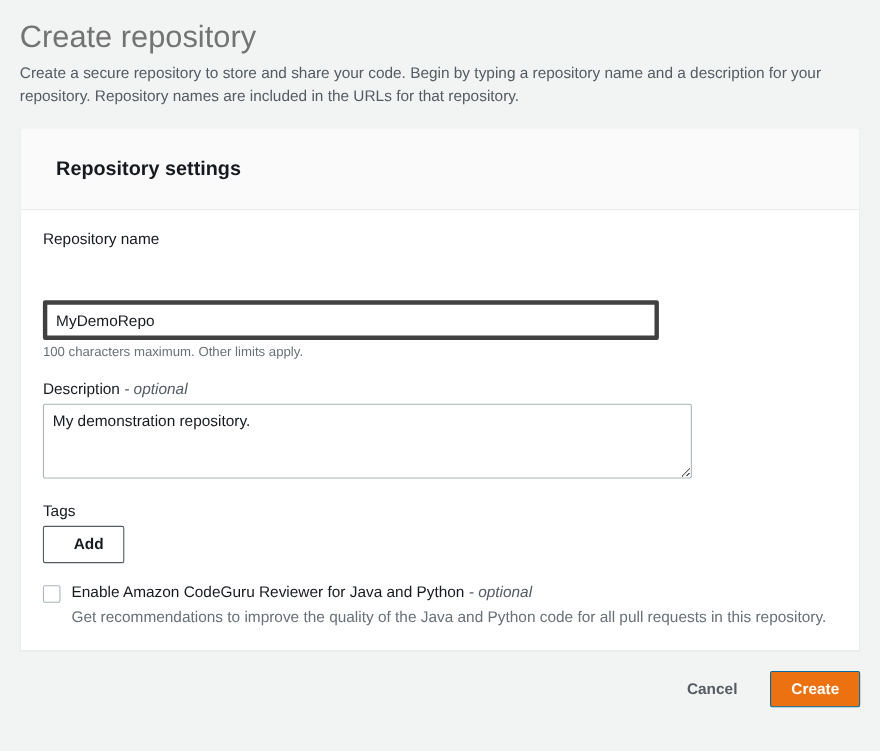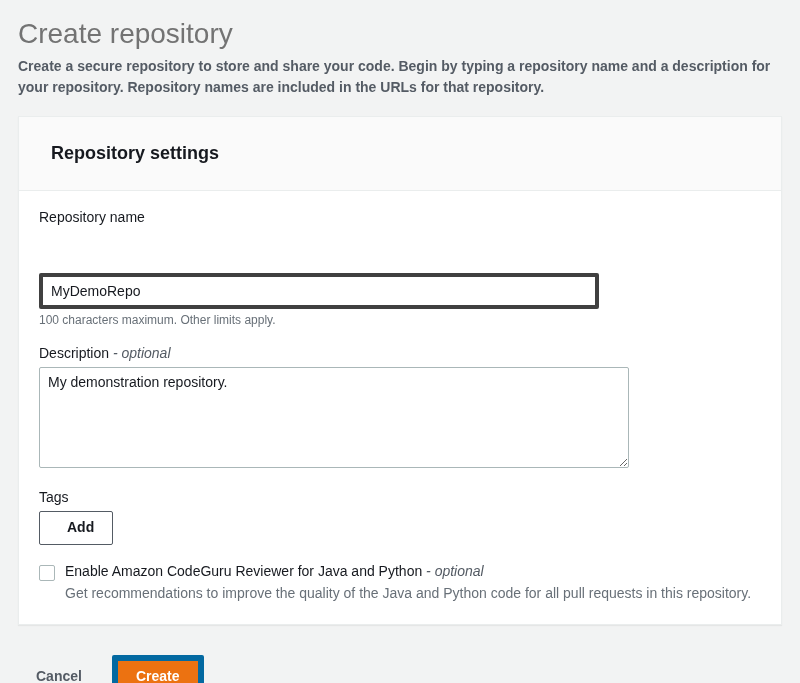--- a/index.html
+++ b/index.html
@@ -16,21 +16,20 @@
     font-size: 28px;
     font-weight: 400;
     margin: 0 0 6px 0;
     color: #737373;
   }
   .page-desc {
     color: #545b64;
     font-size: 14px;
     line-height: 1.5;
     margin: 0 0 18px 0;
-    font-weight: bold;
   }
   .panel {
     background: #fff;
     border: 1px solid #eaeded;
     box-shadow: 0 1px 1px rgba(0,0,0,0.05);
   }
   .panel-header {
     padding: 14px 20px;
     border-bottom: 1px solid #eaeded;
     background: #fafafa;
@@ -61,21 +60,21 @@
     font-size: 14px;
     border: 4px solid #404040;
     border-radius: 2px;
     color: #16191f;
     background: #fff;
     margin-top: 42px;
   }
   textarea.aws-textarea {
     width: 590px;
     max-width: 100%;
-    height: 101px;
+    height: 68px;
     padding: 6px 8px;
     font-size: 14px;
     border: 1px solid #aab7b8;
     border-radius: 2px;
     color: #16191f;
     background: #fff;
     resize: both;
     font-family: inherit;
   }
   .hint {
@@ -95,21 +94,21 @@
     line-height: 1.4;
   }
   .btn-normal {
     background: #fff;
     border: 1px solid #545b64;
     color: #16191f;
     padding-left: 27px;
   }
   .btn-primary {
     background: #ec7211;
-    border: 6px solid #0369a1;
+    border: 1px solid #0369a1;
     color: #fff;
   }
   .btn-link {
     background: transparent;
     border: none;
     color: #545b64;
     font-weight: 700;
   }
   .checkbox-row {
     display: flex;
@@ -132,22 +131,23 @@
     color: #16191f;
   }
   .checkbox-desc {
     font-size: 14px;
     color: #687078;
     margin-top: 4px;
     line-height: 1.5;
   }
   .footer-actions {
     display: flex;
+    justify-content: flex-end;
     gap: 12px;
-    margin-top: 30px;
+    margin-top: 18px;
     align-items: center;
   }
 </style>
 </head>
 <body>
 
 <h1>Create repository</h1>
 <p class="page-desc">Create a secure repository to store and share your code. Begin by typing a repository name and a description for your repository. Repository names are included in the URLs for that repository.</p>
 
 <div class="panel">

